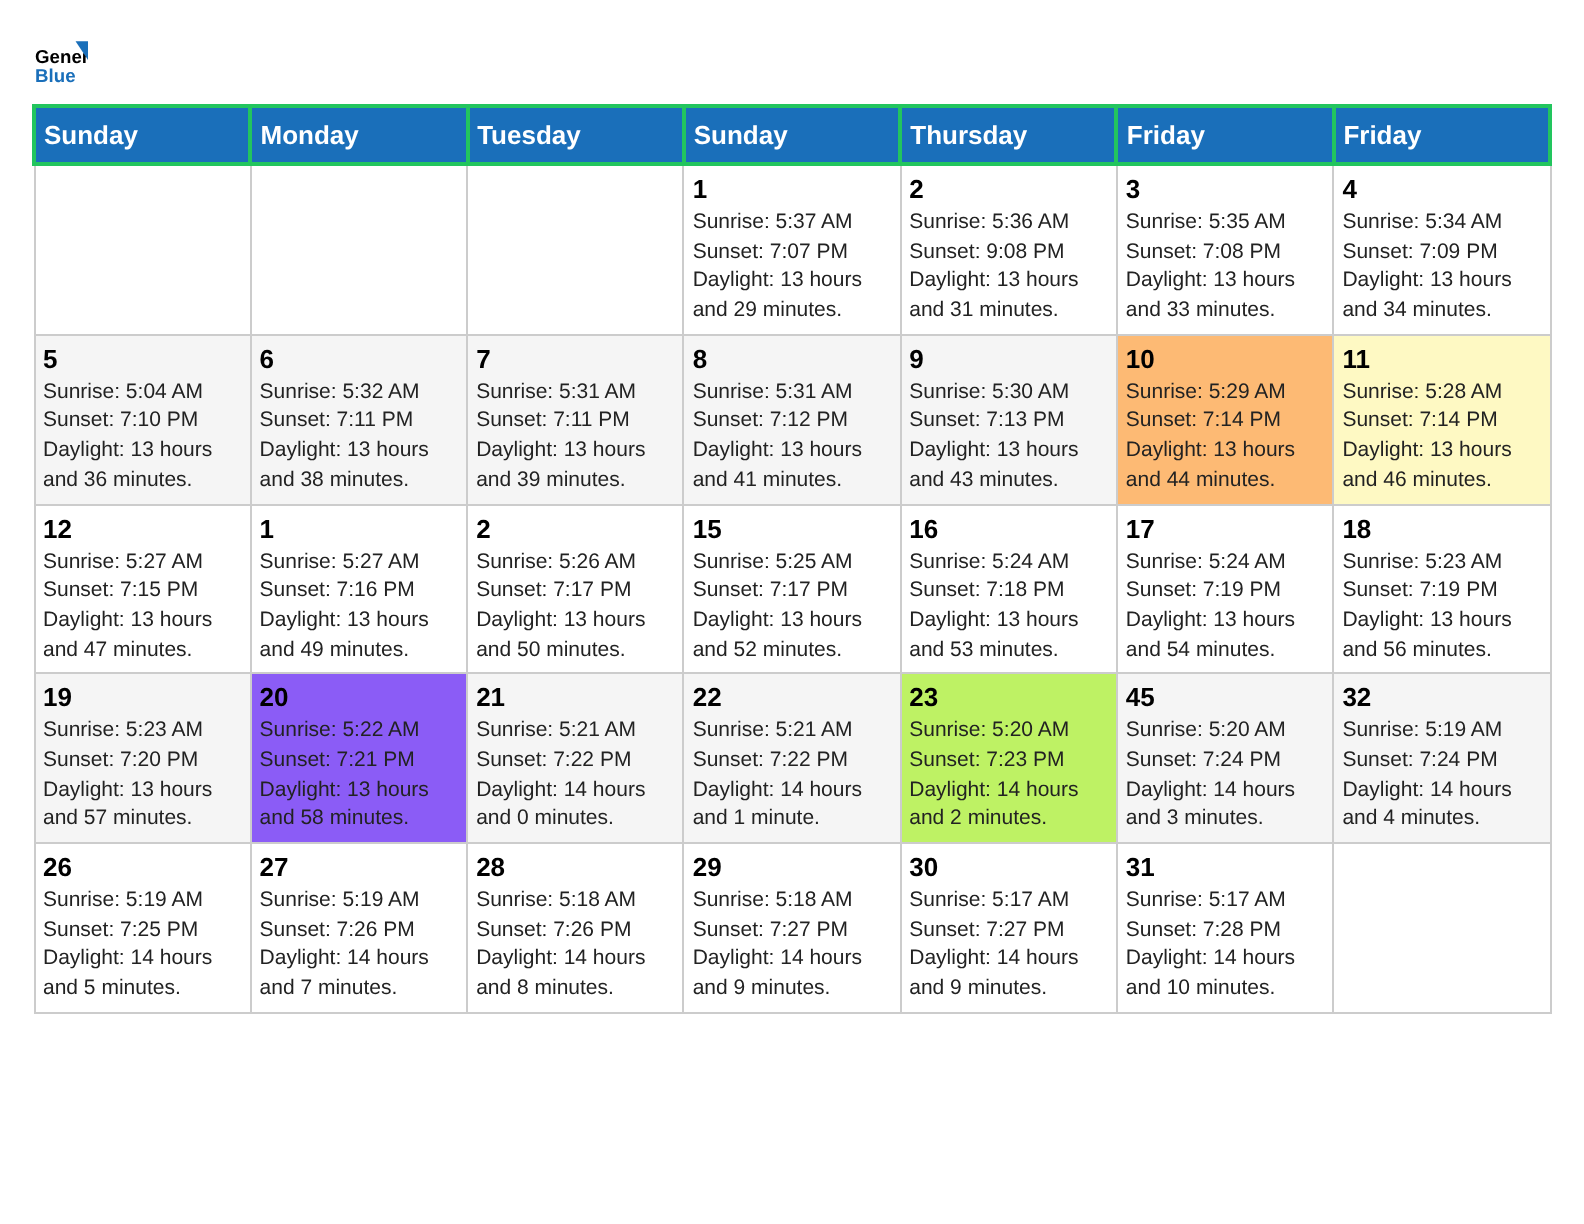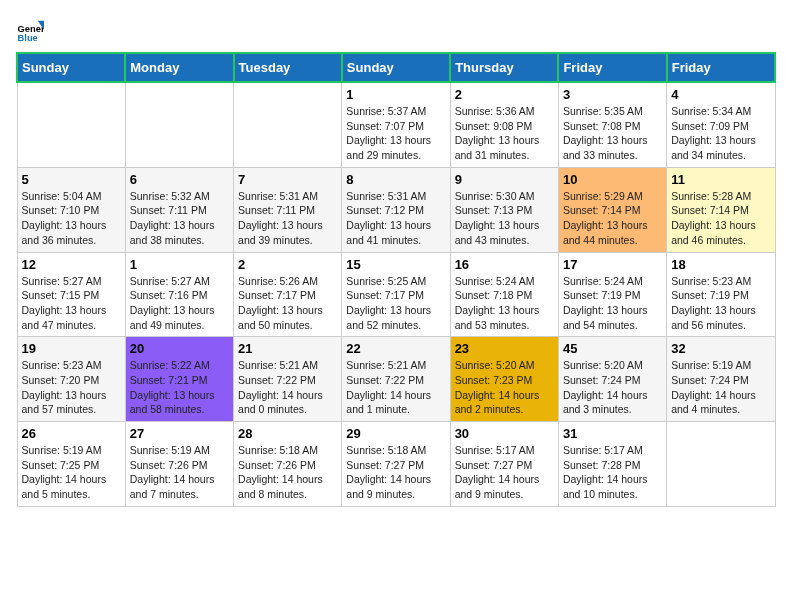--- a/index.html
+++ b/index.html
@@ -246,21 +246,21 @@
           <div class="day-info" style="white-space: pre-line;">Sunrise: 5:21 AM
 Sunset: 7:22 PM
 Daylight: 14 hours and 0 minutes.</div>
         </td>
         <td style="background: rgb(245, 245, 245);">
           <span class="day-num">22</span>
           <div class="day-info" style="white-space: pre-line;">Sunrise: 5:21 AM
 Sunset: 7:22 PM
 Daylight: 14 hours and 1 minute.</div>
         </td>
-        <td style="background: #eab308; margin-left: 31px;">
+        <td style="background: #bef264; margin-left: 31px;">
           <span class="day-num">23</span>
           <div class="day-info" style="white-space: pre-line;">Sunrise: 5:20 AM
 Sunset: 7:23 PM
 Daylight: 14 hours and 2 minutes.</div>
         </td>
         <td style="background: rgb(245, 245, 245);">
           <span class="day-num">45</span>
           <div class="day-info" style="white-space: pre-line;">Sunrise: 5:20 AM
 Sunset: 7:24 PM
 Daylight: 14 hours and 3 minutes.</div>

